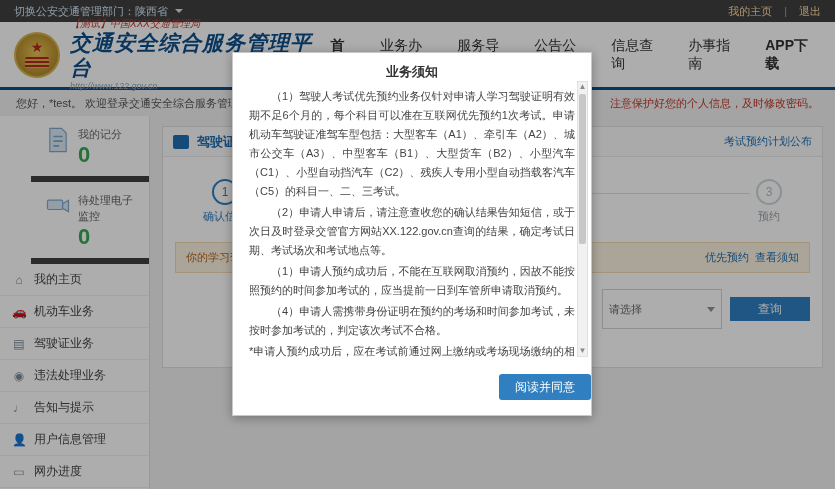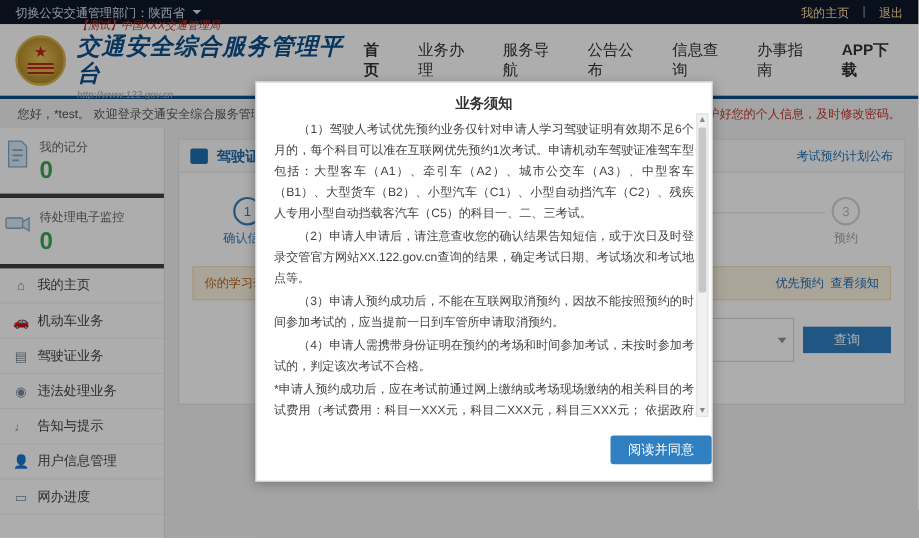--- a/index.html
+++ b/index.html
@@ -10,21 +10,21 @@
     font-size: 12px;
     background: #f2f2f2;
     color: #333;
     overflow: hidden;
     position: relative;
   }
 
   
   .topbar {
     height: 22px;
-    background: #0f172a;
+    background: #404040;
     color: #cfe2f3;
     display: flex;
     align-items: center;
     padding: 0 14px;
     font-size: 11px;
   }
   .topbar .left { display:flex; align-items:center; gap:4px; }
   .topbar .right { margin-left:auto; display:flex; align-items:center; gap:12px; }
   .topbar a { color:#ffd9a0; text-decoration:none; }
   .topbar .sep { color:#7fa8cc; }
@@ -78,21 +78,21 @@
     background:#f2f2f2;
   }
   .welcome .spacer{flex:1}
   .welcome .warn { color:#c0392b; }
 
   
   .layout { display:flex; height: calc(489px - 22px - 68px - 26px); }
 
   
   .sidebar { width: 150px; background:#fff; border-right:1px solid #e3e3e3; }
-  .side-top { padding:10px 10px 8px 2px; display:flex; align-items:flex-start; gap:6px; border-bottom:4px solid #404040;}
+  .side-top { padding:10px 10px 8px 13px; display:flex; align-items:flex-start; gap:6px; border-bottom:6px solid #404040;margin-left:31px;}
   .side-top .ico { width:28px;height:28px;flex:none; color:#5b9bd5;}
   .side-top .txt { font-size:11px;color:#666; line-height:16px;}
   .side-top .num { font-size:22px; color:#3aa655; font-weight:bold; line-height:26px;}
   .side-item {
     height: 32px; display:flex; align-items:center; gap:8px;
     padding: 0 12px; font-size:12px; color:#444;
     border-bottom:1px solid #f0f0f0; cursor:pointer;
   }
   .side-item .gi { width:14px; text-align:center; color:#7b8a99; font-size:12px;}
 
@@ -122,21 +122,21 @@
   .select {
     width: 120px; height:40px; border:1px solid #cfd6dc; background:#fff;
     display:flex; align-items:center; padding:18px 6px; font-size:11px; color:#666;
   }
   .select .cd { margin-left:auto; width:0;height:0;border-left:4px solid transparent;border-right:4px solid transparent;border-top:5px solid #8a949d;}
   .btn-blue { background:#2f7fc1; color:#fff; border:none; height:24px; padding:0 28px; font-size:12px; cursor:pointer;}
 
   
   .overlay { position:absolute; inset:0; background:rgba(0,0,0,0.32); z-index:50;}
   .modal {
-    position:absolute; left:232px; top:74px; width:416px; height:364px;
+    position:absolute; left:232px; top:52px; width:360px; height:364px;
     background:#fff; border:1px solid #c8c8c8; box-shadow:0 2px 10px rgba(0,0,0,.3);
     z-index:51; display:flex; flex-direction:column;
   }
   .modal-title { text-align:center; font-size:13px; color:#333; padding:10px 0 6px 0; font-weight:bold;}
   .modal-scroll {
     flex:1; overflow:hidden; position:relative;
     padding: 0 16px 0 16px;
     font-size:11px; line-height:19px; color:#444;
   }
   .modal-scroll p { margin:0 0 2px 0; text-align:justify;}
@@ -291,21 +291,21 @@
     </div>
   </div>
 </div>
 
 <div class="overlay"></div>
 <div class="modal">
   <div class="modal-title">业务须知</div>
   <div class="modal-scroll">
     <p class="indent">（1）驾驶人考试优先预约业务仅针对申请人学习驾驶证明有效期不足6个月的，每个科目可以准在互联网优先预约1次考试。申请机动车驾驶证准驾车型包括：大型客车（A1）、牵引车（A2）、城市公交车（A3）、中型客车（B1）、大型货车（B2）、小型汽车（C1）、小型自动挡汽车（C2）、残疾人专用小型自动挡载客汽车（C5）的科目一、二、三考试。</p>
     <p class="indent">（2）申请人申请后，请注意查收您的确认结果告知短信，或于次日及时登录交管官方网站XX.122.gov.cn查询的结果，确定考试日期、考试场次和考试地点等。</p>
-    <p class="indent">（3）申请人预约成功后，不能在互联网取消预约，因故不能按照预约的时间参加考试的，应当提前一日到车管所申请取消预约。</p>
+    <p class="indent">（1）申请人预约成功后，不能在互联网取消预约，因故不能按照预约的时间参加考试的，应当提前一日到车管所申请取消预约。</p>
     <p class="indent">（4）申请人需携带身份证明在预约的考场和时间参加考试，未按时参加考试的，判定该次考试不合格。</p>
     <p>*申请人预约成功后，应在考试前通过网上缴纳或考场现场缴纳的相关科目的考试费用（考试费用：科目一XXX元，科目二XXX元，科目三XXX元； 依据政府价格【XXXX】XXX号令）</p>
 
   </div>
   <div class="scrollbar">
     <div class="ar up">▲</div>
     <div class="thumb"></div>
     <div class="ar dn">▼</div>
   </div>
   <div class="modal-foot">

